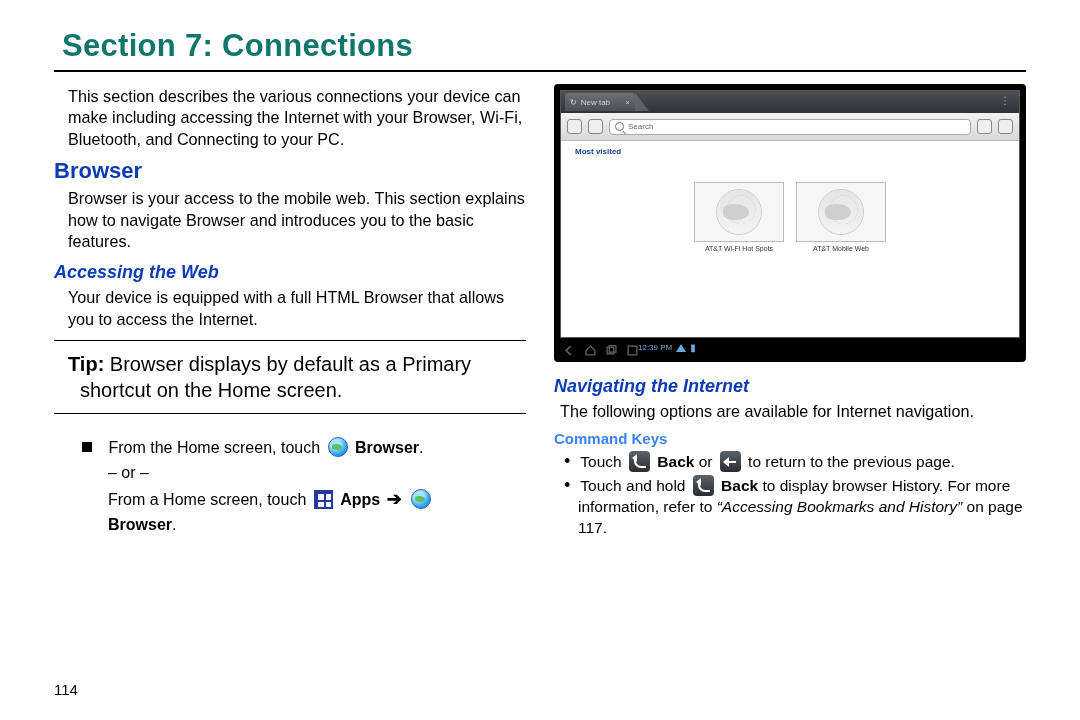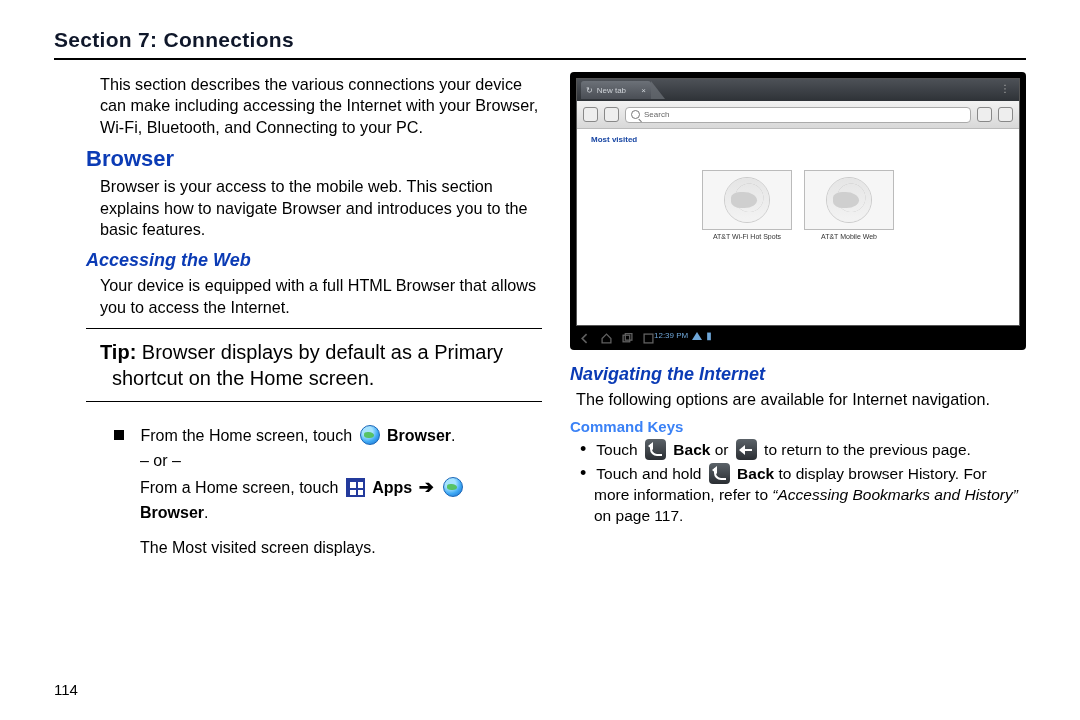--- a/index.html
+++ b/index.html
@@ -1,20 +1,20 @@
 <!DOCTYPE html>
 <html><head>
 <meta charset="utf-8">
 <style>
   * { box-sizing: border-box; margin: 0; padding: 0; }
   html, body { width: 1080px; height: 720px; font-family: Arial, Helvetica, sans-serif; background: #fff; color: #000; }
   .page { padding: 28px 54px 18px 54px; position: relative; height: 100%; }
-  .section-title { color: #0f172a; font-weight: 800; font-size: 21px; letter-spacing: .3px; margin-bottom: 4px; font-family: Arial, sans-serif; }
+  .section-title { color: #0f766e; font-weight: 800; font-size: 31px; letter-spacing: .3px; margin-bottom: 4px; font-family: Arial, sans-serif; margin-left: 8px; }
   .rule { border: none; border-top: 2.5px solid #000; margin: 6px 0 12px 0; }
-  .columns { display: flex; gap: 28px; margin-left: 32px; }
+  .columns { display: flex; gap: 28px; }
   .col { flex: 1 1 50%; }
   p.body { font-size: 16.2px; line-height: 1.32; margin: 2px 0 8px 0; padding-left: 14px; }
   .h1 { color: #0b3bb5; font-weight: 800; font-size: 22px; margin: 6px 0 4px 0; }
   .h2 { color: #0b3bb5; font-weight: 800; font-style: italic; font-size: 18px; margin: 10px 0 4px 0; }
   .h3 { color: #3b82f6; font-weight: 800; font-size: 15px; margin: 6px 0 4px 0; }
   .thin-rule { border: none; border-top: 1.2px solid #000; margin: 10px 0; }
   .tip { font-size: 20px; line-height: 1.3; padding-left: 14px; text-indent: -12px; margin-left: 12px; }
   .tip b { font-weight: 700; }
   .step-row { font-size: 16px; line-height: 1.55; padding-left: 28px; text-indent: 0; }
   .step-bullet { display: inline-block; width: 10px; height: 10px; background: #000; margin-right: 12px; vertical-align: 1px; }
@@ -126,21 +126,20 @@
       </p>
       <p class="sub-indent">– or –</p>
       <p class="sub-indent">
         <span>From a Home screen, touch </span>
         <span class="icon-apps"></span>
         <b>Apps</b>
         <span class="arrow-right">➔</span>
         <span class="icon-globe"></span>
         <br><b>Browser</b>.
       </p>
-      <p class="sub-indent" style="margin-top:10px;">The Most visited screen displays.</p>
     </div>
 
     <div class="col">
 
       <div class="tablet">
         <div class="tablet-inner">
           <div class="tab-strip">
             <div class="tab">
               <span>↻</span>
               <span>New tab</span>

